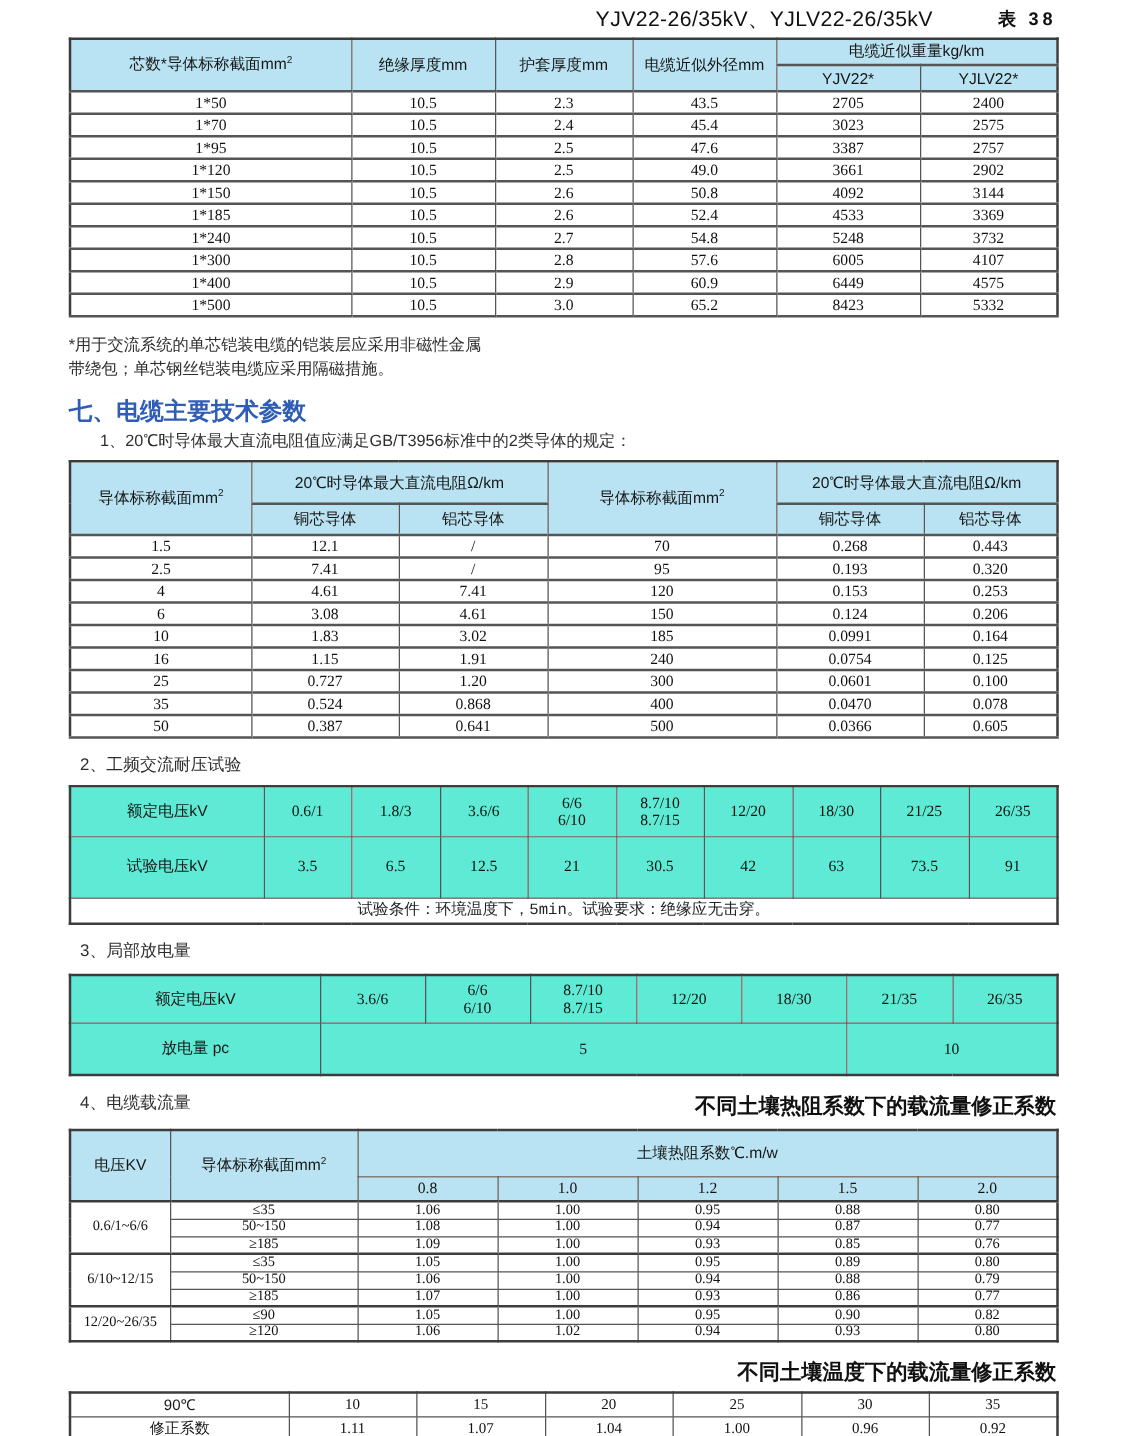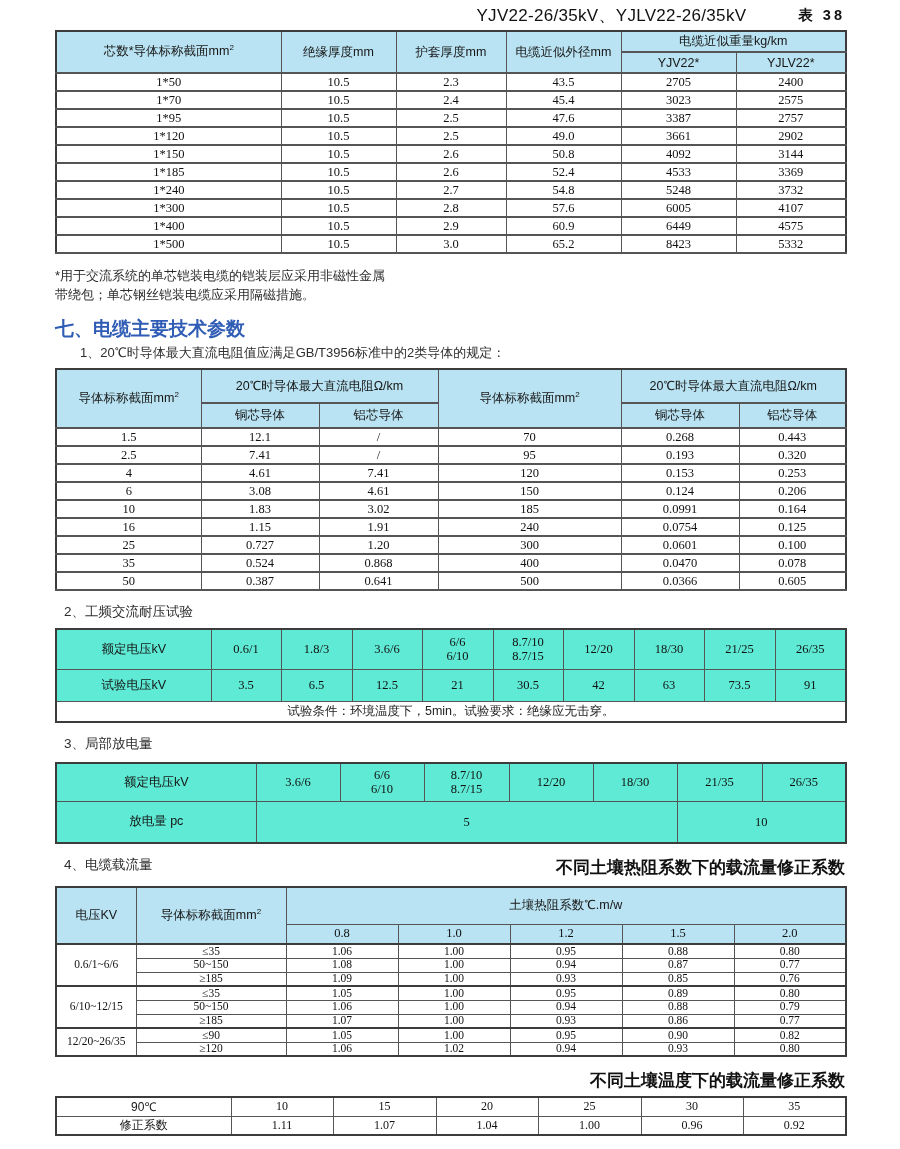--- a/index.html
+++ b/index.html
@@ -34,24 +34,24 @@
   .t2 thead tr.r2{height:25px}
   .t2 tbody tr{height:18px}
   .t2 tbody td{border-width:2px 1px}
   .t2 thead th{border-bottom-width:2px}
   
   .subsec{margin-top:12px;font-size:13.5px;color:#2e2e2e;padding-left:9px;height:18px}
   .subdesc{margin-top:3px;font-size:13.5px;color:#2e2e2e;height:18px}
   
   .t3{margin-top:7px}
   .t3 tr.r1{height:40px}
-  .t3 tr.r2{height:32px}
+  .t3 tr.r2{height:49px}
   .t3 tr.footer-row{height:21px}
   .t3 td{white-space:pre-line;line-height:1.15}
-  .t3 .footer-row td{background:#fff;font-family:Liberation Sans, sans-serif;font-size:12.5px;color:#222}
+  .t3 .footer-row td{background:#fff;font-family:Liberation Mono, monospace;font-size:12.5px;color:#222}
   
   .t4{margin-top:9px}
   .t4 tr.r1{height:38px}
   .t4 tr.r2{height:42px}
   .t4 td{white-space:pre-line;line-height:1.15}
   
   .sec4row{margin-top:12px;display:flex;justify-content:space-between;align-items:flex-start;height:22px}
   .sec4-left{font-size:13.5px;color:#2e2e2e;padding-left:9px}
   .right-title{font-size:17px;font-weight:bold;color:#111}
   

